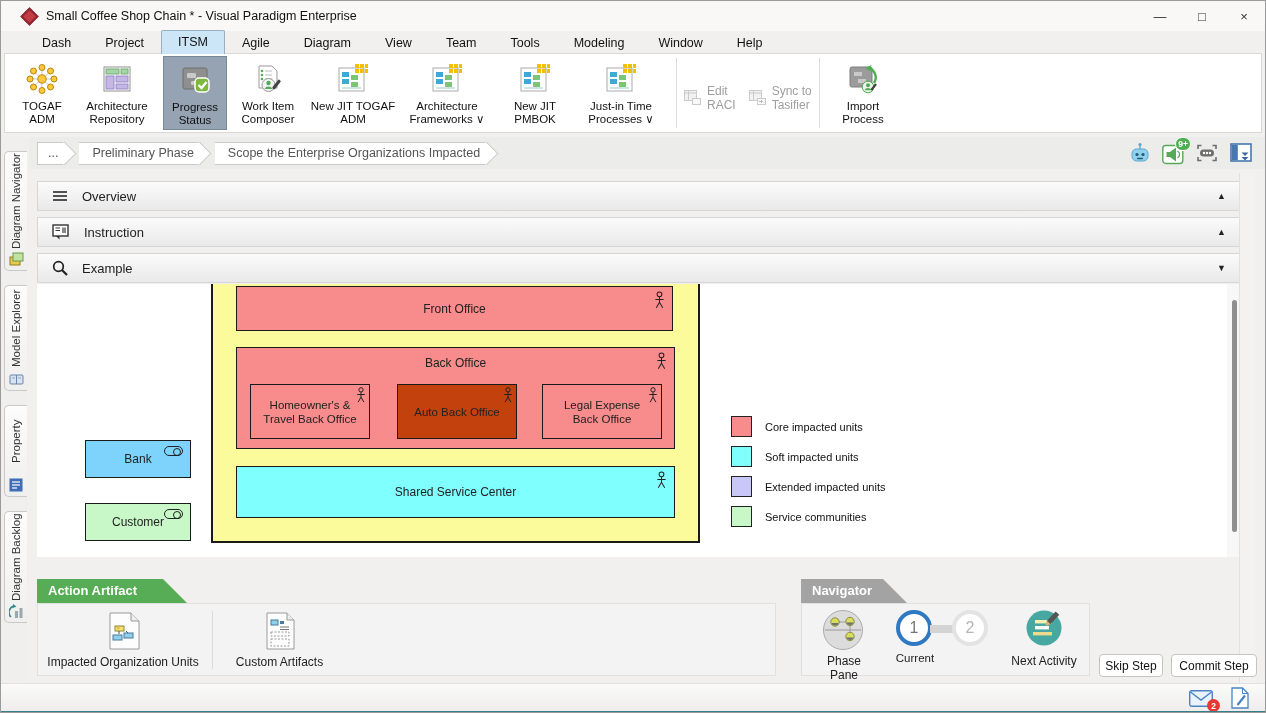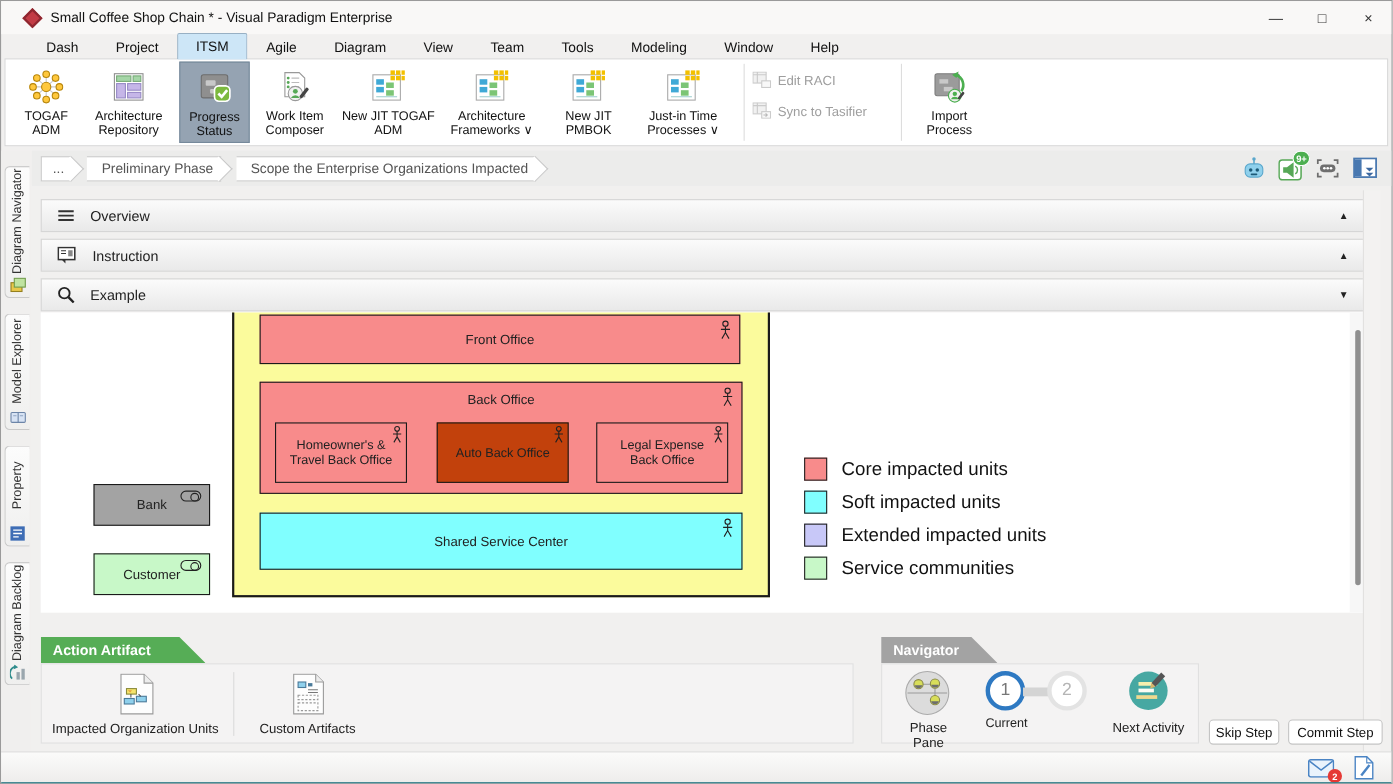--- a/index.html
+++ b/index.html
@@ -25,21 +25,21 @@
   .menubar { position:absolute; top:30px; left:0; right:0; height:23px; display:flex; padding-left:24px; align-items:flex-end; }
   .menu-item { font-size:12.5px; padding:3px 17px; line-height:16px; color:#111; }
   .menu-item.selected { background:#CDE6F7; border:1px solid #98B0C4; border-bottom:none; border-radius:2px 2px 0 0; position:relative; z-index:3; padding:3px 16px 4px 16px; }
 
   
   .toolbar { position:absolute; top:52px; left:3px; right:3px; height:80px; background:#FFF; border:1px solid #D8D8D8; display:flex; align-items:stretch; padding:2px 0 2px 8px; }
   .tb-btn { display:flex; flex-direction:column; align-items:center; padding-top:5px; gap:3px; font-size:11.5px; line-height:13px; text-align:center; color:#111; }
   .tb-btn .icon-wrap { height:36px; display:flex; align-items:center; }
   .tb-btn.selected { background:#95A3B2; border:1px solid #76899B; }
   .tb-sep { width:1px; background:#DDDDDD; margin:2px 7px; }
-  .tb-disabled-col { display:flex; flex-direction:column; gap:13px; padding-top:9px; width:128px; }
+  .tb-disabled-col { display:flex; flex-direction:row; gap:13px; padding-top:9px; width:128px; }
   .tb-disabled-row { display:flex; align-items:center; gap:6px; font-size:12px; color:#9E9E9E; }
   .tb-disabled-row svg { opacity:.6; }
 
   
   .crumbbar { position:absolute; top:136px; left:28px; right:0; height:32px; background:#ECECEB; display:flex; align-items:center; padding-left:8px; }
   .crumb { position:relative; background:#FFF; border:1px solid #C9C9C9; border-left:none; height:23px; display:flex; align-items:center; padding:0 6px 0 13px; margin-right:14px; font-size:12.5px; color:#555; }
   .crumb:first-child { border-left:1px solid #C9C9C9; padding:0 6px 0 10px; }
   .crumb::after { content:""; position:absolute; right:-8.6px; top:2.6px; width:16px; height:16px; transform:rotate(45deg); border-top:1px solid #C9C9C9; border-right:1px solid #C9C9C9; background:#FFF; }
   .crumb span { position:relative; z-index:1; }
   .quick-icons { position:absolute; right:12px; top:4px; height:24px; display:flex; gap:10px; align-items:center; }
@@ -62,21 +62,21 @@
   .org-container { position:absolute; left:174px; top:-6px; width:489px; height:265px; border:2px solid #1A1A1A; }
   .unit { position:absolute; border:1.5px solid #1A1A1A; display:flex; align-items:center; justify-content:center; font-size:12px; color:#222; text-align:center; }
   .subunit { position:absolute; border:1px solid #1A1A1A; display:flex; align-items:center; justify-content:center; font-size:11.5px; line-height:14px; color:#222; text-align:center; padding:2px 8px; }
   .actor { position:absolute; top:4px; right:7px; }
   .actor-sm { position:absolute; top:2px; right:3px; }
   .role-badge { position:absolute; top:5px; right:7px; width:19px; height:10px; border:1.2px solid #222; border-radius:5px; }
   .role-badge::after { content:""; position:absolute; right:1px; top:0.8px; width:6.5px; height:6.5px; border:1.2px solid #222; border-radius:50%; }
   .legend { position:absolute; left:694px; top:132px; }
   .legend-row { display:flex; align-items:center; margin-bottom:9px; height:21px; }
   .legend-swatch { width:21px; height:21px; border:1px solid #222; margin-right:13px; }
-  .legend-label { font-size:17px; color:#111; }
+  .legend-label { font-size:11px; color:#111; }
   .canvas-scroll-track { position:absolute; right:0; top:0; bottom:0; width:14px; background:#F7F7F7; }
   .canvas-scroll-thumb { position:absolute; right:4px; top:16px; width:5px; height:232px; background:#8F8F8F; border-radius:3px; }
   .outer-gutter { position:absolute; right:10px; top:172px; width:16px; height:510px; background:#F3F2F1; border-left:1px solid #E2E1E0; }
 
   
   .panel-tab { position:absolute; top:578px; height:24px; color:#FFF; font-size:13px; font-weight:bold; line-height:24px; padding-left:11px; clip-path:polygon(0 0, calc(100% - 24px) 0, 100% 100%, 0 100%); }
   .tab-green { left:36px; width:150px; background:#56AD56; }
   .tab-gray { left:800px; width:106px; background:#A3A3A3; }
   .bottom-panel { position:absolute; top:602px; height:73px; background:#F4F3F3; border:1px solid #E0E0E0; }
   .aa-panel { left:36px; width:739px; display:flex; align-items:center; }
@@ -543,21 +543,21 @@
   </div>
 
   <div class="unit" style="left: 199px; top: 182px; width: 439px; height: 52px; background-color: rgb(128, 255, 255);">
     <span>Shared Service Center</span>
     <svg class="actor" width="11" height="19" viewBox="0 0 12 20" fill="none" stroke="#222" stroke-width="1.1">
         <circle cx="6" cy="3.2" r="2.6"></circle>
         <path d="M6 5.9 V12 M1.5 8.8 H10.5 M6 12 L2.5 18 M6 12 L9.5 18"></path>
       </svg>
   </div>
 
-  <div class="unit" style="left: 48px; top: 156px; width: 106px; height: 38px; border-width: 1px; background-color: #a3a3a3;">
+  <div class="unit" style="left: 48px; top: 156px; width: 106px; height: 38px; border-width: 1px; background-color: #7dd3fc;">
     <span>Bank</span>
     <span class="role-badge"></span>
   </div>
   <div class="unit" style="left: 48px; top: 219px; width: 106px; height: 38px; border-width: 1px; background-color: rgb(200, 248, 200);">
     <span>Customer</span>
     <span class="role-badge"></span>
   </div>
 
   <div class="legend">
     <div class="legend-row">

